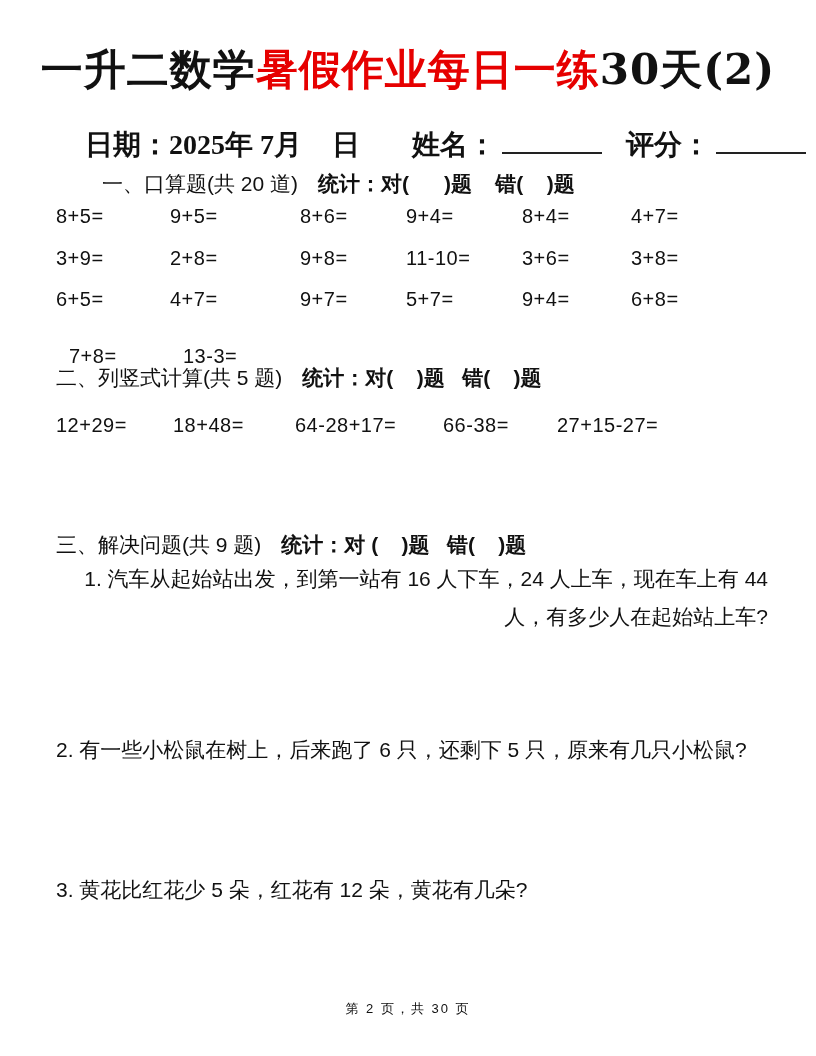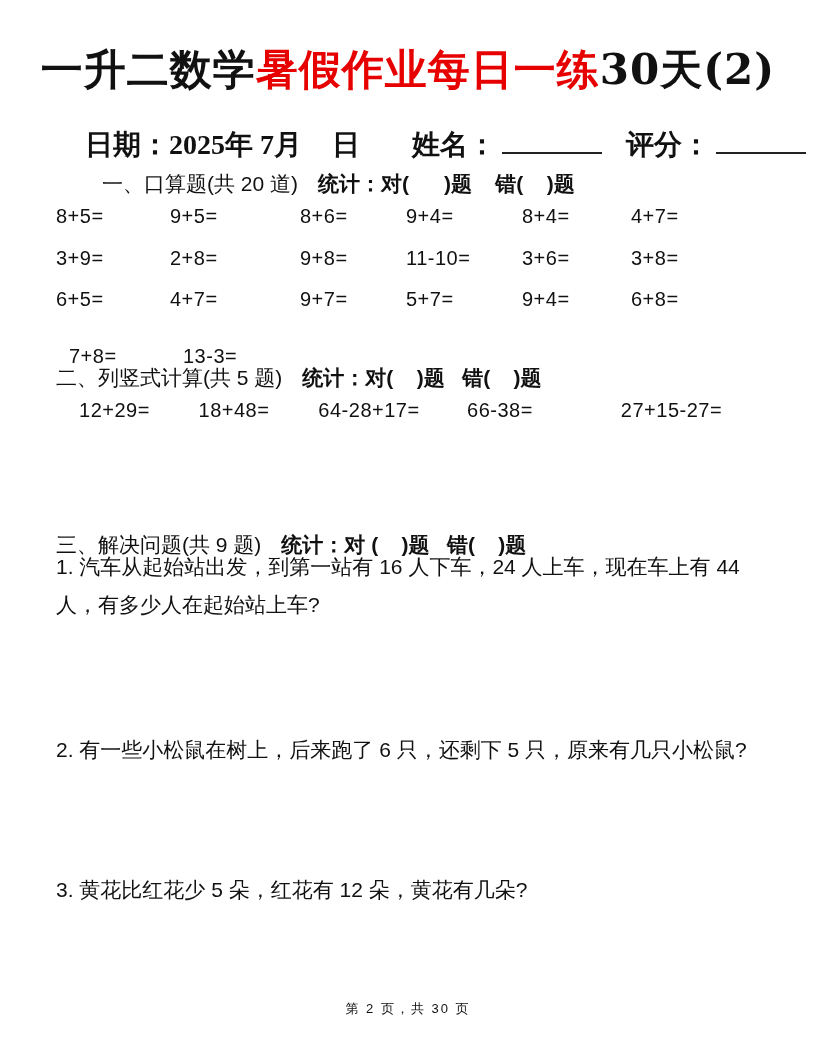--- a/index.html
+++ b/index.html
@@ -97,23 +97,23 @@
     letter-spacing: 2px;
   }
 
   
   #sec1-header { top: 170px; margin-left: 46px; }
   #oral-row-0 { top: 205px; }
   #oral-row-1 { top: 247px; }
   #oral-row-2 { top: 288px; }
   #oral-row-3 { top: 345px; margin-left: 13px; }
   #sec2-header { top: 364px; }
-  #vertical-row { top: 399px; text-align: center; }
+  #vertical-row { top: 414px; }
   #sec3-header { top: 531px; }
-  #word-problem-1 { top: 548px; }
+  #word-problem-1 { top: 560px; text-align: right; }
   #word-problem-2 { top: 731px; }
   #word-problem-3 { top: 871px; }
 </style>
 </head>
 <body>
 
 <div class="page">
 
   <div class="title">
     <span>一升二数学</span><span class="accent">暑假作业每日一练</span><span>30天(2)</span>

